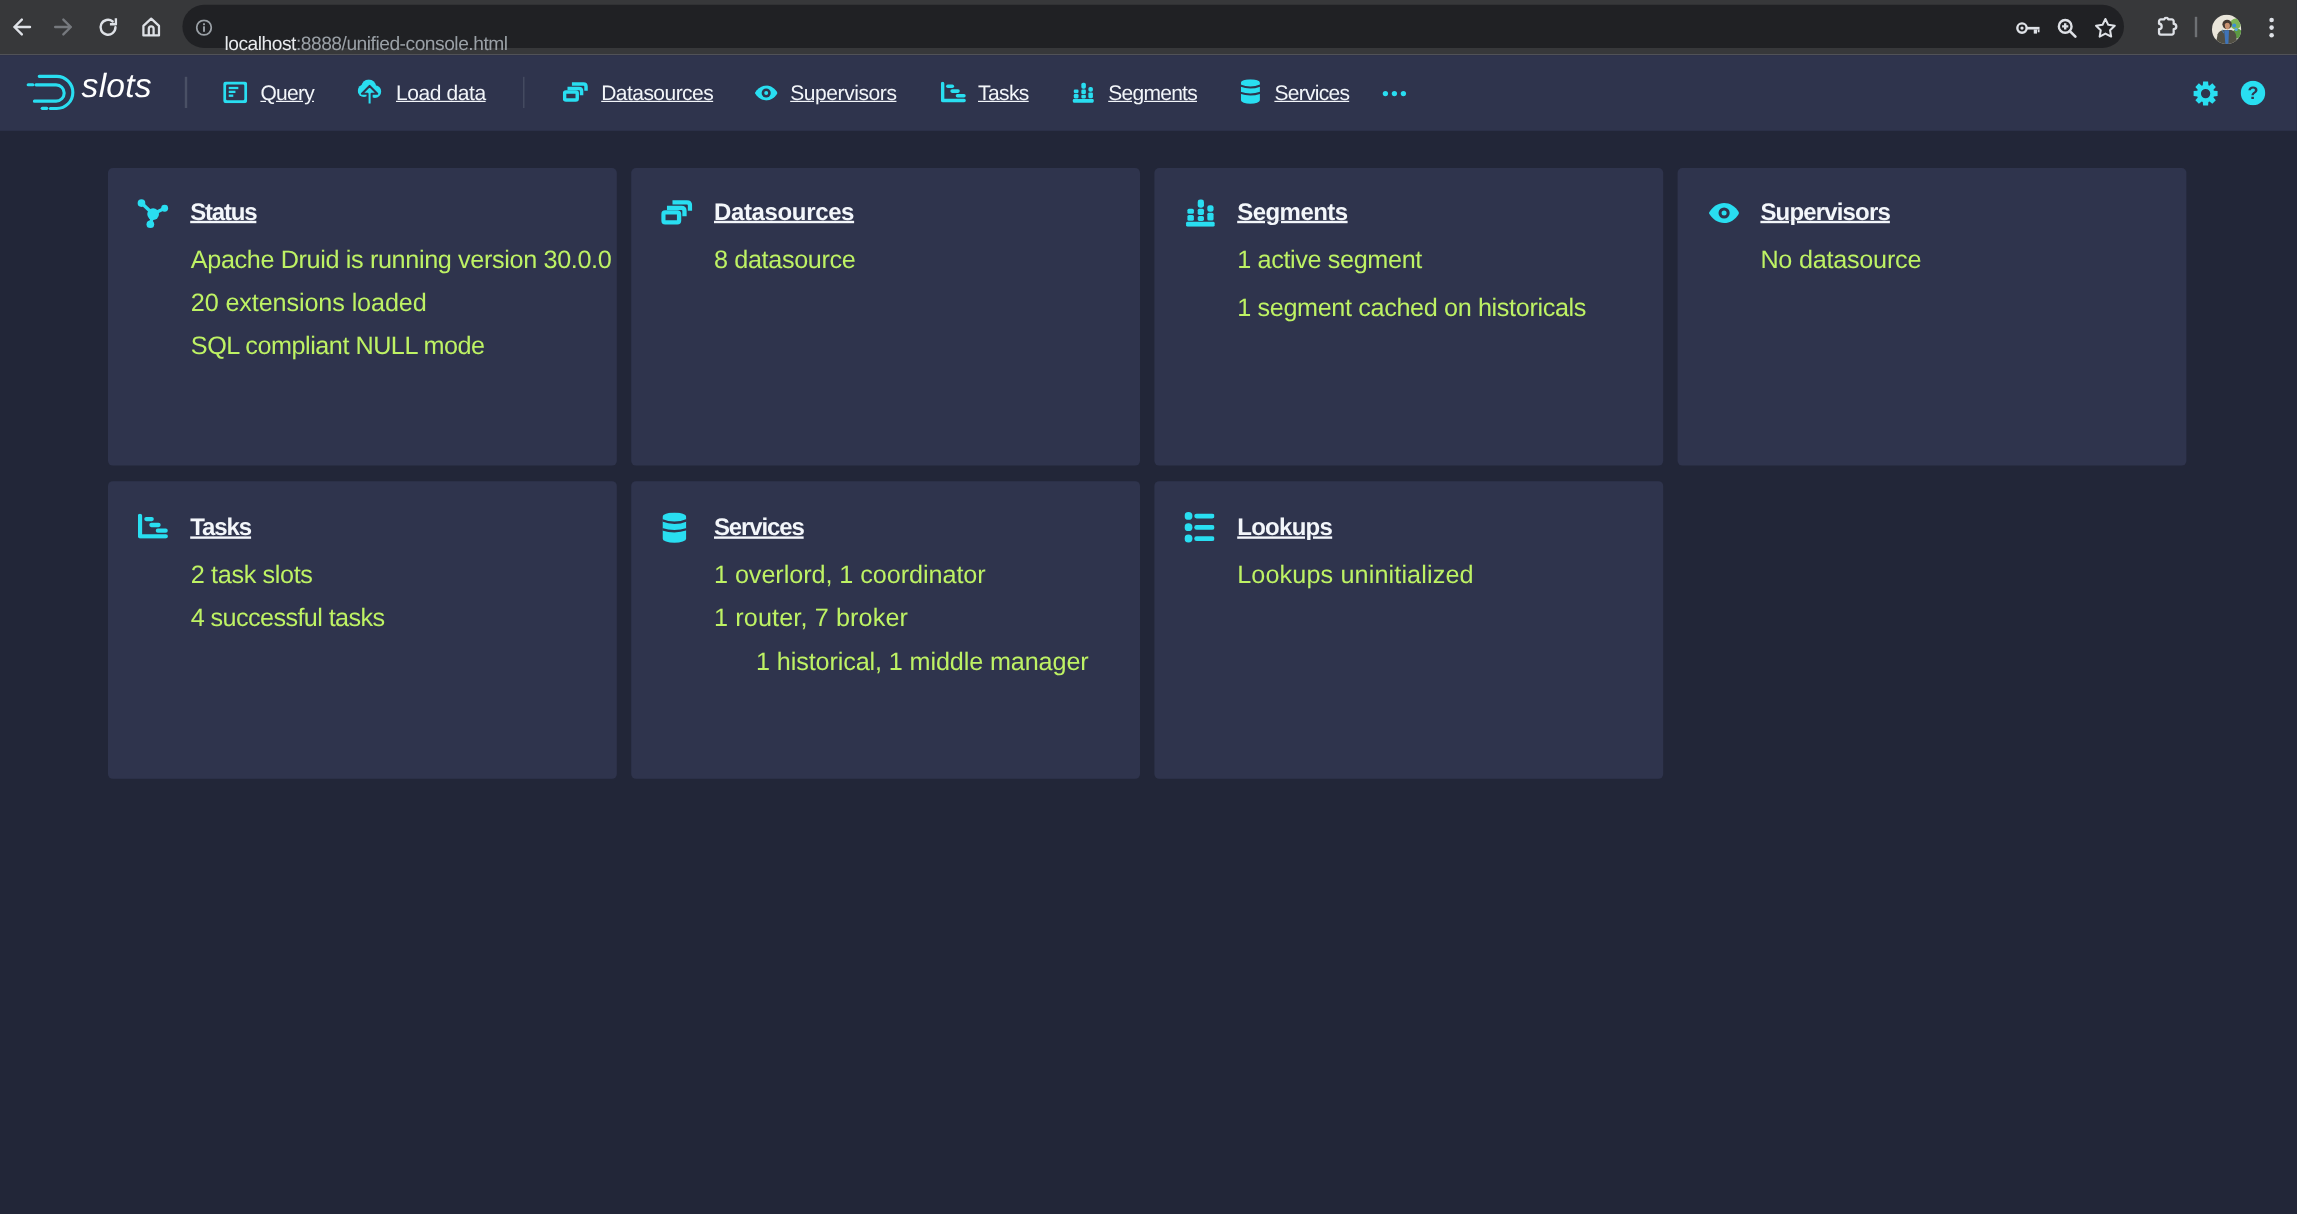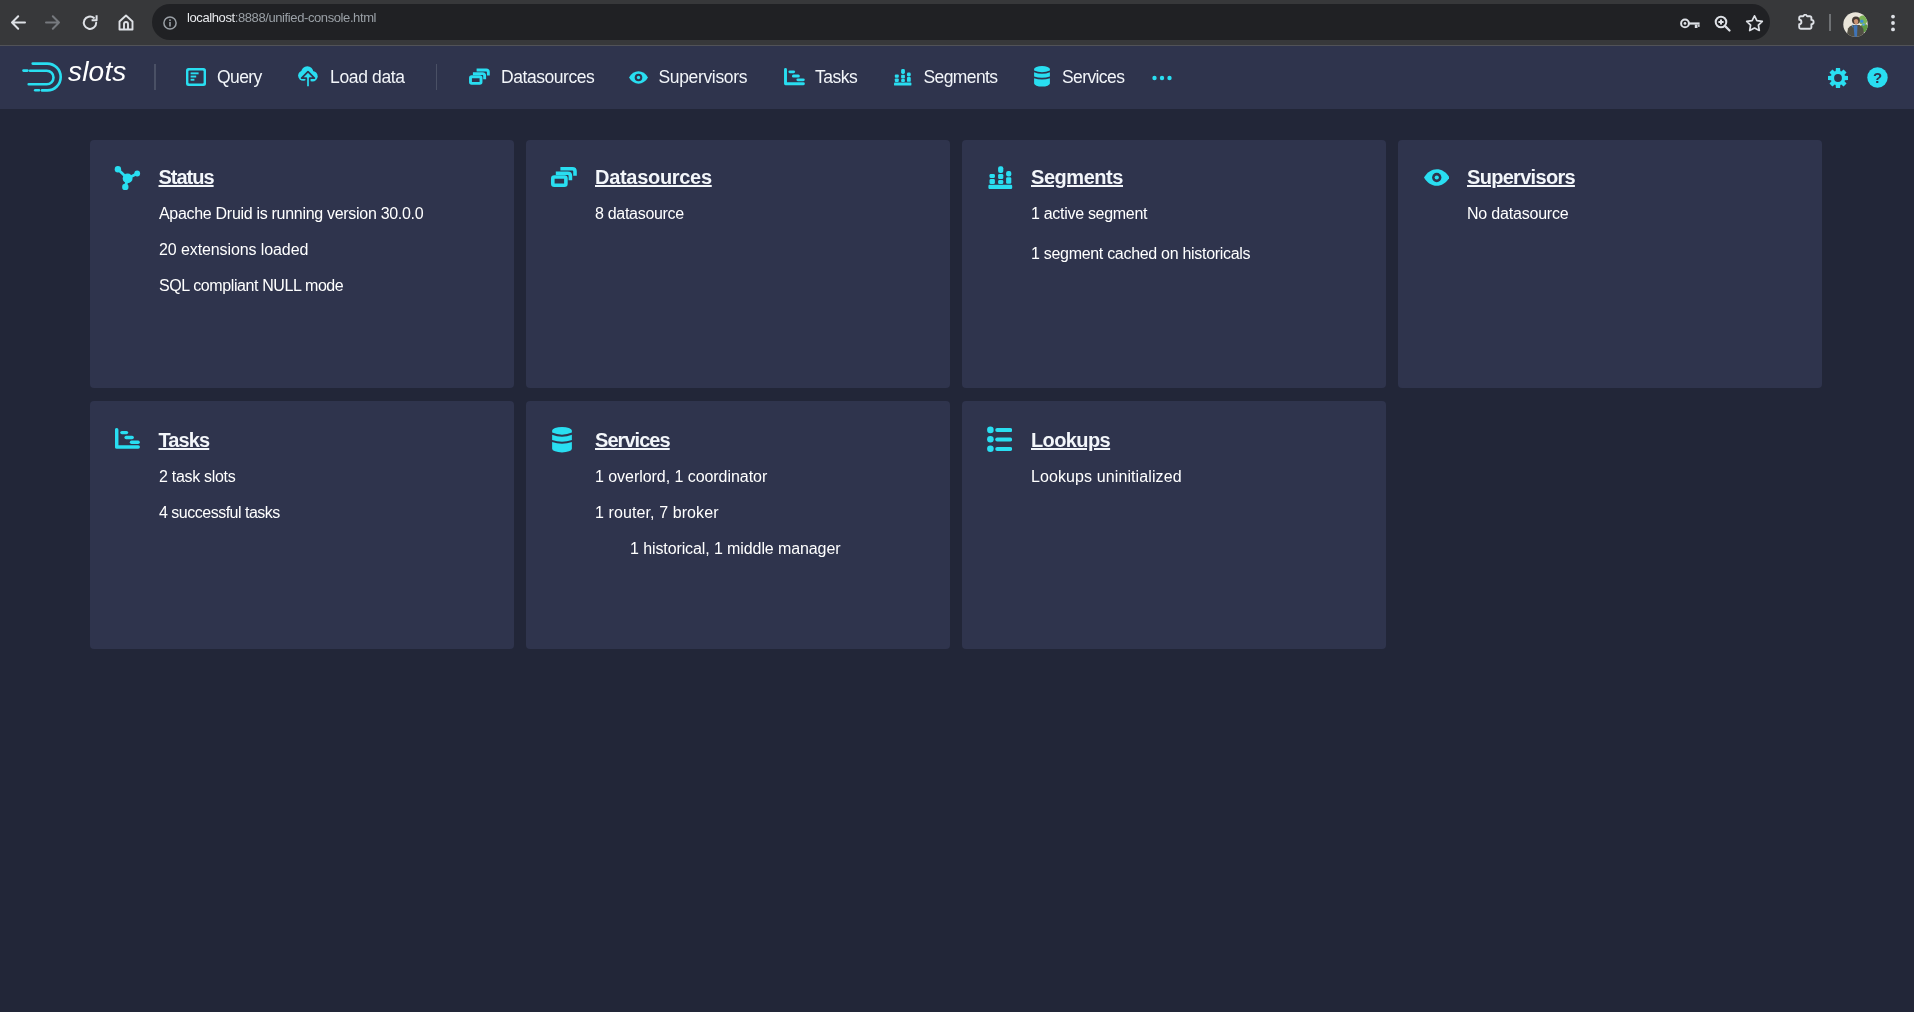--- a/index.html
+++ b/index.html
@@ -1,31 +1,31 @@
 <!DOCTYPE html>
 <html><head>
 <meta charset="utf-8">
 <style>
   * { margin:0; padding:0; box-sizing:border-box; }
   html,body { width:1914px; height:1012px; overflow:hidden; background:#222638; font-family:"Liberation Sans", sans-serif; }
   .abs { position:absolute; }
   
   #chrome { position:absolute; left:0; top:0; width:1914px; height:46px; background:#37383a; border-bottom:1px solid #515257; }
   #pill { position:absolute; left:152px; top:4px; width:1618px; height:36px; border-radius:18px; background:#202124; }
-  #urltext { position:absolute; left:187px; top:10px; font-size:13px; color:#9aa0a6; letter-spacing:-0.4px; }
+  #urltext { position:absolute; left:187px; top:29px; font-size:16px; color:#9aa0a6; letter-spacing:-0.4px; }
   #urltext b { color:#e8eaed; font-weight:400; }
   
   #dhead { position:absolute; left:0; top:46px; width:1914px; height:63px; background:#2f344d; }
   .navsep { position:absolute; top:64px; width:1.5px; height:26px; background:#4a5065; }
-  .navtxt { position:absolute; font-size:17.5px; letter-spacing:-0.35px; color:#f2f5f9; white-space:nowrap; }
+  .navtxt { position:absolute; font-size:17.5px; letter-spacing:-0.35px; color:#f2f5f9; white-space:nowrap;text-decoration:underline; }
   #wordmark { position:absolute; left:68px; top:58.4px; font-size:28px; font-style:italic; color:#ffffff; letter-spacing:0.2px; line-height:1; }
   
   .card { position:absolute; width:424px; height:248px; background:#2f344d; border-radius:4px; }
   .ctitle { position:absolute; font-size:20px; letter-spacing:-0.6px; font-weight:700; color:#f3f6fa; white-space:nowrap; line-height:1;text-decoration:underline; }
-  .cline { position:absolute; font-size:16px; letter-spacing:-0.3px; color:#ffffff; white-space:nowrap; line-height:1; }
+  .cline { position:absolute; font-size:21px; letter-spacing:-0.3px; color:#bef264; white-space:nowrap; line-height:1; }
 </style>
 </head>
 <body>
 <div id="chrome">
     <svg class="abs" style="left:9px;top:13.5px" width="18" height="17" viewBox="0 0 18 17">
     <path d="M3 8.5 H16 M3 8.5 L9.2 2.3 M3 8.5 L9.2 14.7" stroke="#dee1e6" stroke-width="2" fill="none" stroke-linecap="round"></path>
   </svg>
   <svg class="abs" style="left:44px;top:13.5px" width="18" height="17" viewBox="0 0 18 17">
     <path d="M2 8.5 H15 M15 8.5 L8.8 2.3 M15 8.5 L8.8 14.7" stroke="#76797e" stroke-width="2" fill="none" stroke-linecap="round"></path>
   </svg>

